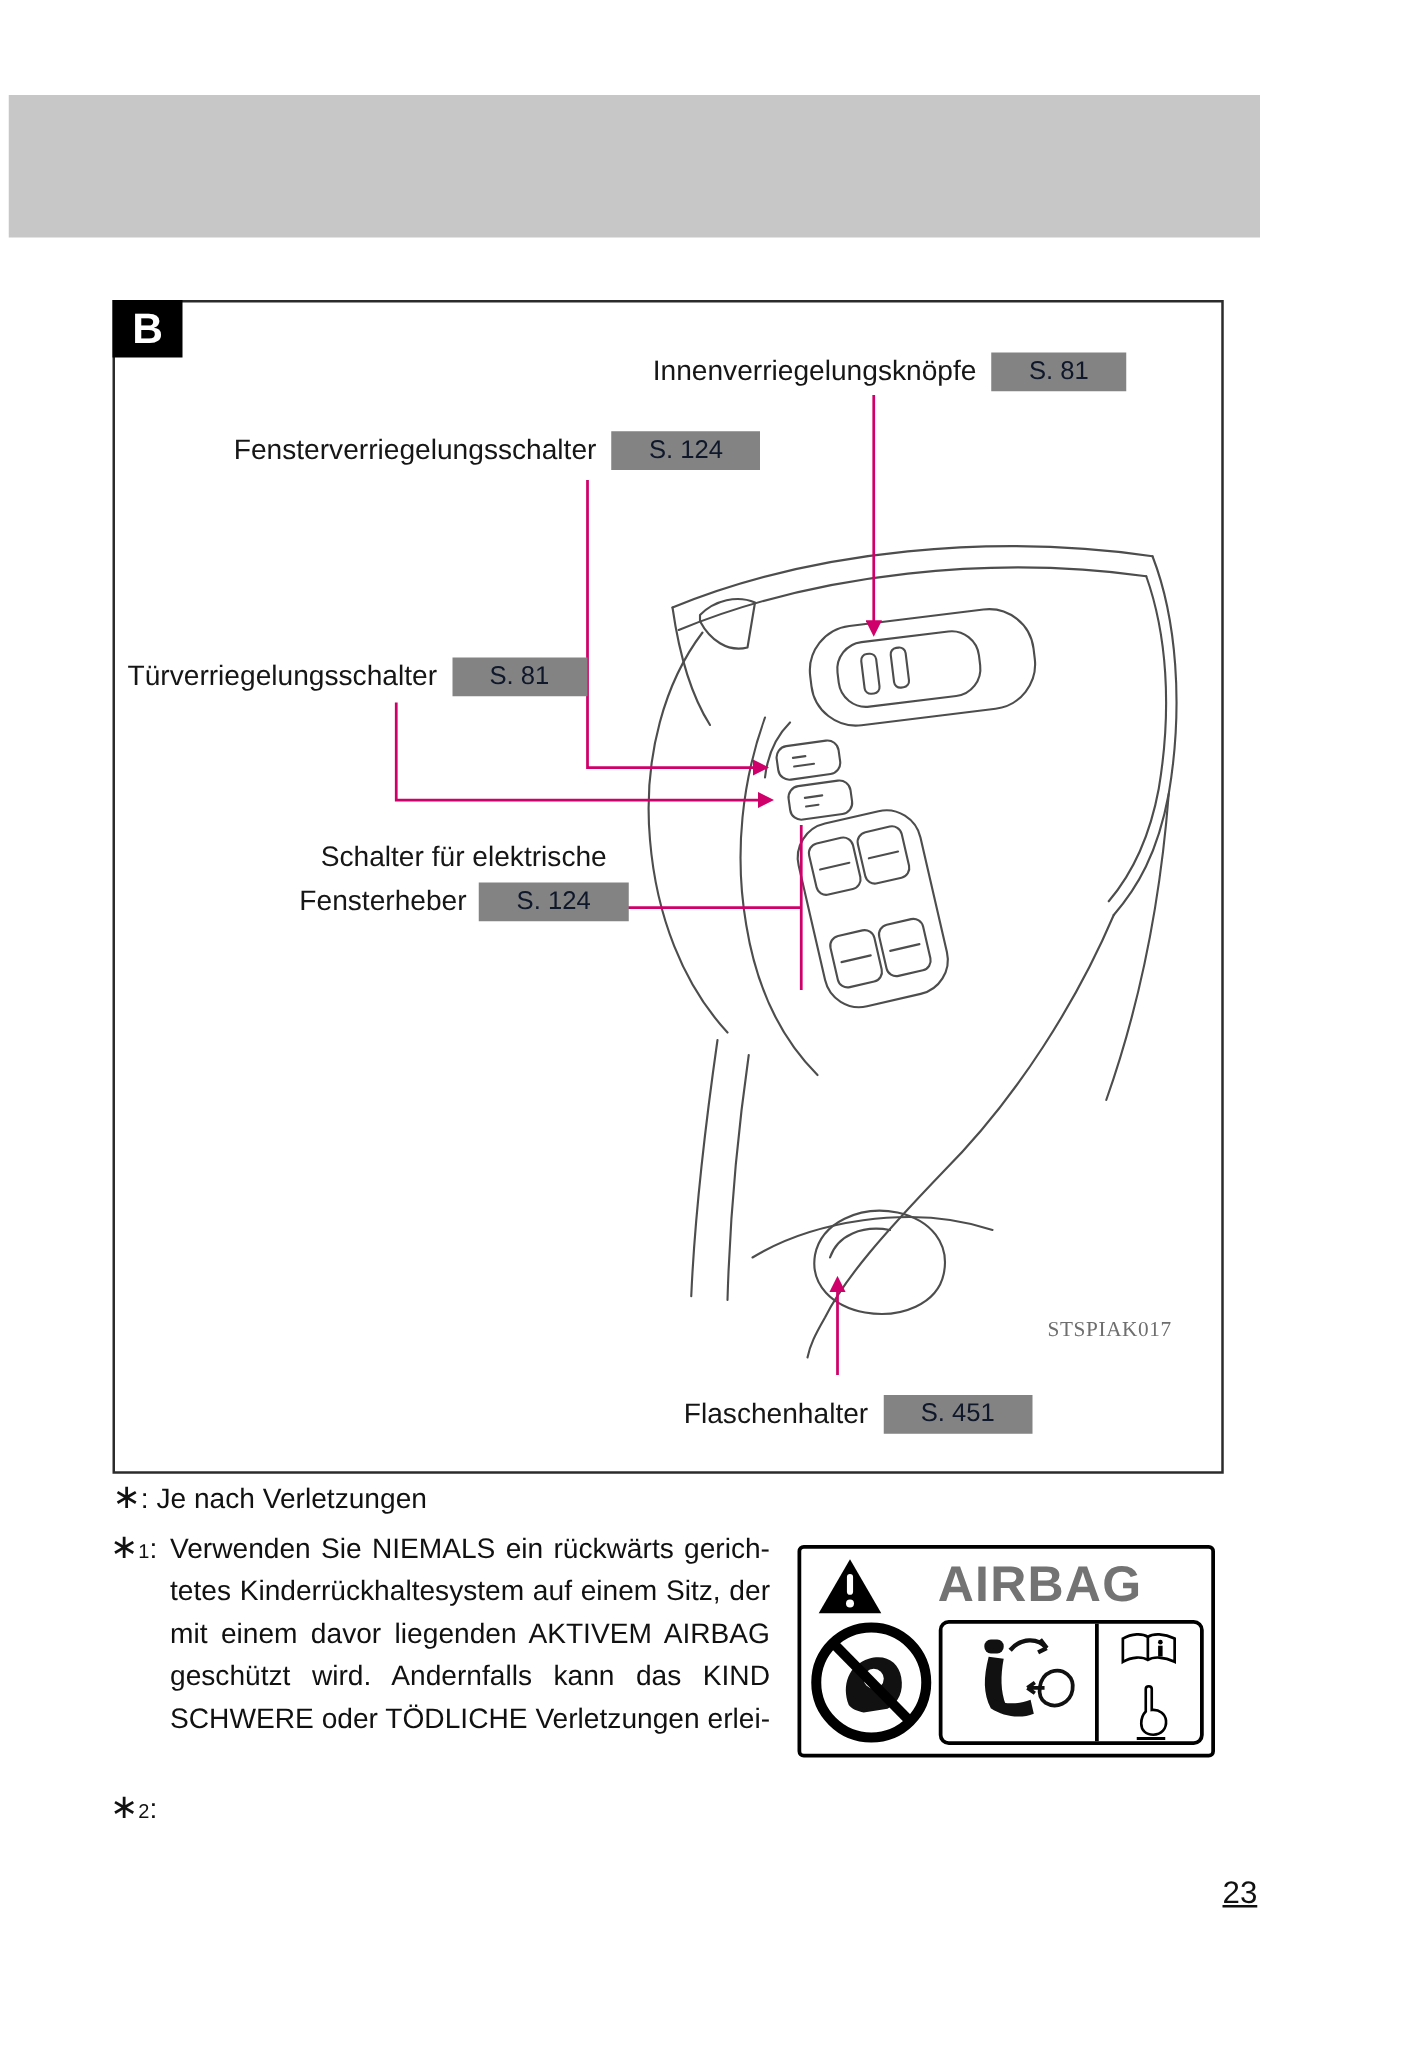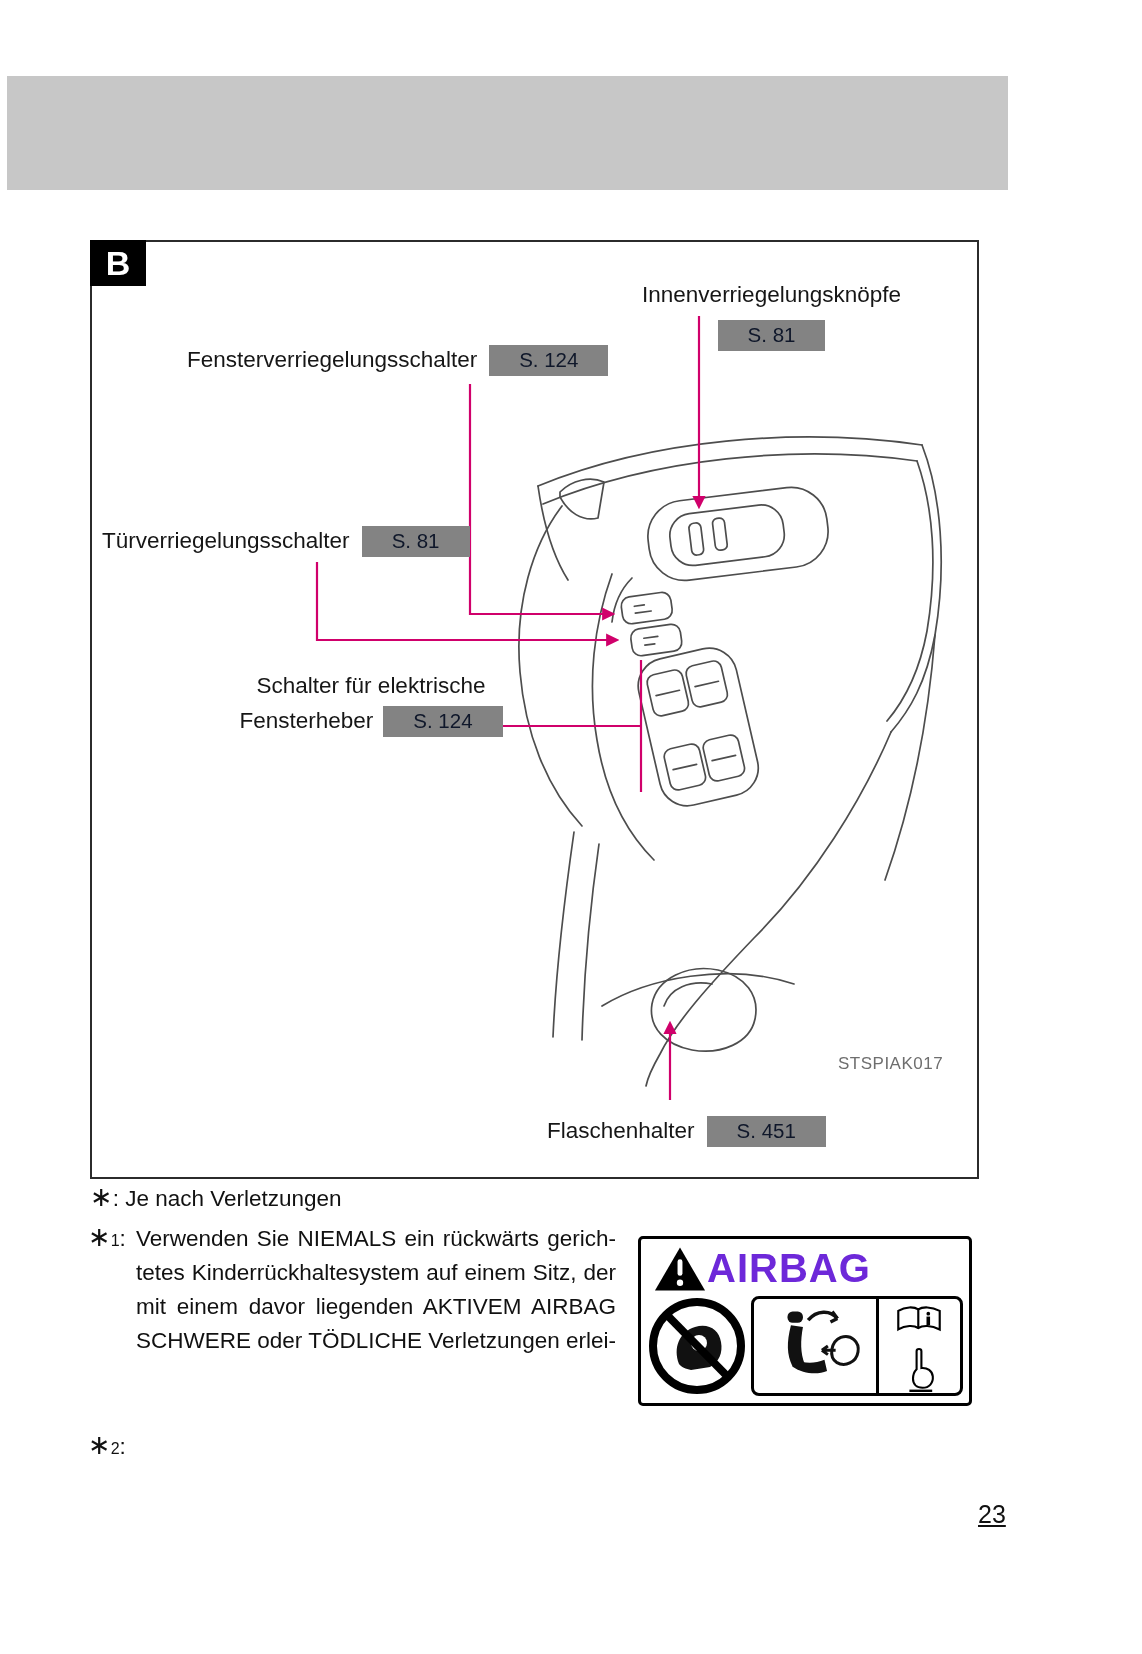--- a/index.html
+++ b/index.html
@@ -13,44 +13,44 @@
   .figure-box{position:absolute;left:90px;top:240px;width:885px;height:935px;
               border:2px solid #2b2b2b;box-sizing:content-box;}
   .panel-badge{position:absolute;left:-2px;top:-2px;width:56px;height:46px;background:#000;color:#fff;
                font-size:34px;font-weight:bold;display:flex;align-items:center;justify-content:center;z-index:3;}
   svg.art,svg.lines{position:absolute;left:0;top:0;width:885px;height:935px;pointer-events:none;}
   svg.lines{z-index:2;}
 
   .callout{position:absolute;display:flex;align-items:center;gap:12px;font-size:22.5px;
            white-space:nowrap;z-index:4;color:#161616;}
   .refbox{background:#838383;color:#0f172a;font-size:20.5px;padding:3px 30px 4px;display:inline-block;line-height:1.15;text-align:center;}
-  .c1{top:40px;right:76px;flex-direction:column;}
+  .c1{top:40px;right:76px;}
   .c2{top:103px;left:95px;}
   .c3{top:284px;left:10px;}
   .c4{top:431px;left:152px;display:block;text-align:center;width:254px;white-space:nowrap;}
   .c4 .line2{display:flex;justify-content:center;align-items:center;gap:10px;margin-top:7px;}
   .c5{top:874px;left:455px;}
-  .watermark{position:absolute;left:746px;top:812px;font-size:17px;color:#6e6e6e;letter-spacing:.5px;z-index:2;}
+  .watermark{position:absolute;left:746px;top:812px;font-size:17px;color:#6e6e6e;letter-spacing:.5px;z-index:2;font-family:Liberation Serif, serif;}
 
   
   .fn{font-size:22.5px;line-height:34px;}
   .fn-sym{font-size:27px;line-height:1;}
   .fn-sup{font-size:16px;}
   .fn-star{position:absolute;left:90px;top:1182px;display:flex;align-items:baseline;}
   .fn1-marker{position:absolute;left:88px;top:1222px;}
   .fn1-text{position:absolute;left:136px;top:1222px;width:480px;}
   .fn2-marker{position:absolute;left:88px;top:1430px;}
   .fn2-text{position:absolute;left:136px;top:1430px;width:480px;}
   .j{text-align:justify;text-align-last:justify;}
 
   
   .airbag-box{position:absolute;left:638px;top:1236px;width:334px;height:170px;border:3px solid #000;
               border-radius:5px;background:#fff;box-sizing:border-box;display:flex;flex-direction:column;}
   .ab-header{display:flex;align-items:center;height:54px;padding:4px 12px 0 12px;}
-  .ab-title{flex:1;font-size:40px;font-weight:700;letter-spacing:1px;color:#6d28d9;}
+  .ab-title{flex:1;text-align:center;font-size:40px;font-weight:700;letter-spacing:1px;color:#737373;}
   .ab-content{flex:1;display:flex;align-items:center;gap:4px;padding:2px 6px 7px 6px;}
   .ab-subbox{flex:1;height:100px;border:3px solid #000;border-radius:8px;display:flex;align-items:stretch;box-sizing:border-box;}
   .ab-cell-seat{flex:1.5;display:flex;align-items:center;justify-content:center;}
   .ab-cell-book{flex:1;border-left:3px solid #000;display:flex;flex-direction:column;align-items:center;justify-content:center;gap:2px;}
 
   .page-number{position:absolute;left:978px;top:1500px;font-size:25px;color:#111;text-decoration:underline;}
 </style>
 </head>
 <body>
 
@@ -153,20 +153,21 @@
       <span>: Je nach Verletzungen</span>
   </div>
 
   <div class="fn fn1-marker">
     <span class="fn-sym">∗</span><span class="fn-sup">1</span><span>:</span>
   </div>
   <div class="fn fn1-text">
     <div class="j">Verwenden Sie NIEMALS ein rückwärts gerich-</div>
     <div class="j">tetes Kinderrückhaltesystem auf einem Sitz, der</div>
     <div class="j">mit einem davor liegenden AKTIVEM AIRBAG</div>
+    <div class="j">geschützt wird. Andernfalls kann das KIND</div>
     <div class="j">SCHWERE oder TÖDLICHE Verletzungen erlei-</div>
   </div>
 
   <div class="fn fn2-marker">
     <span class="fn-sym">∗</span><span class="fn-sup">2</span><span>:</span>
   </div>
 
   <div class="airbag-box">
     <div class="ab-header">
       <svg width="54" height="48" viewBox="0 0 110 96">

